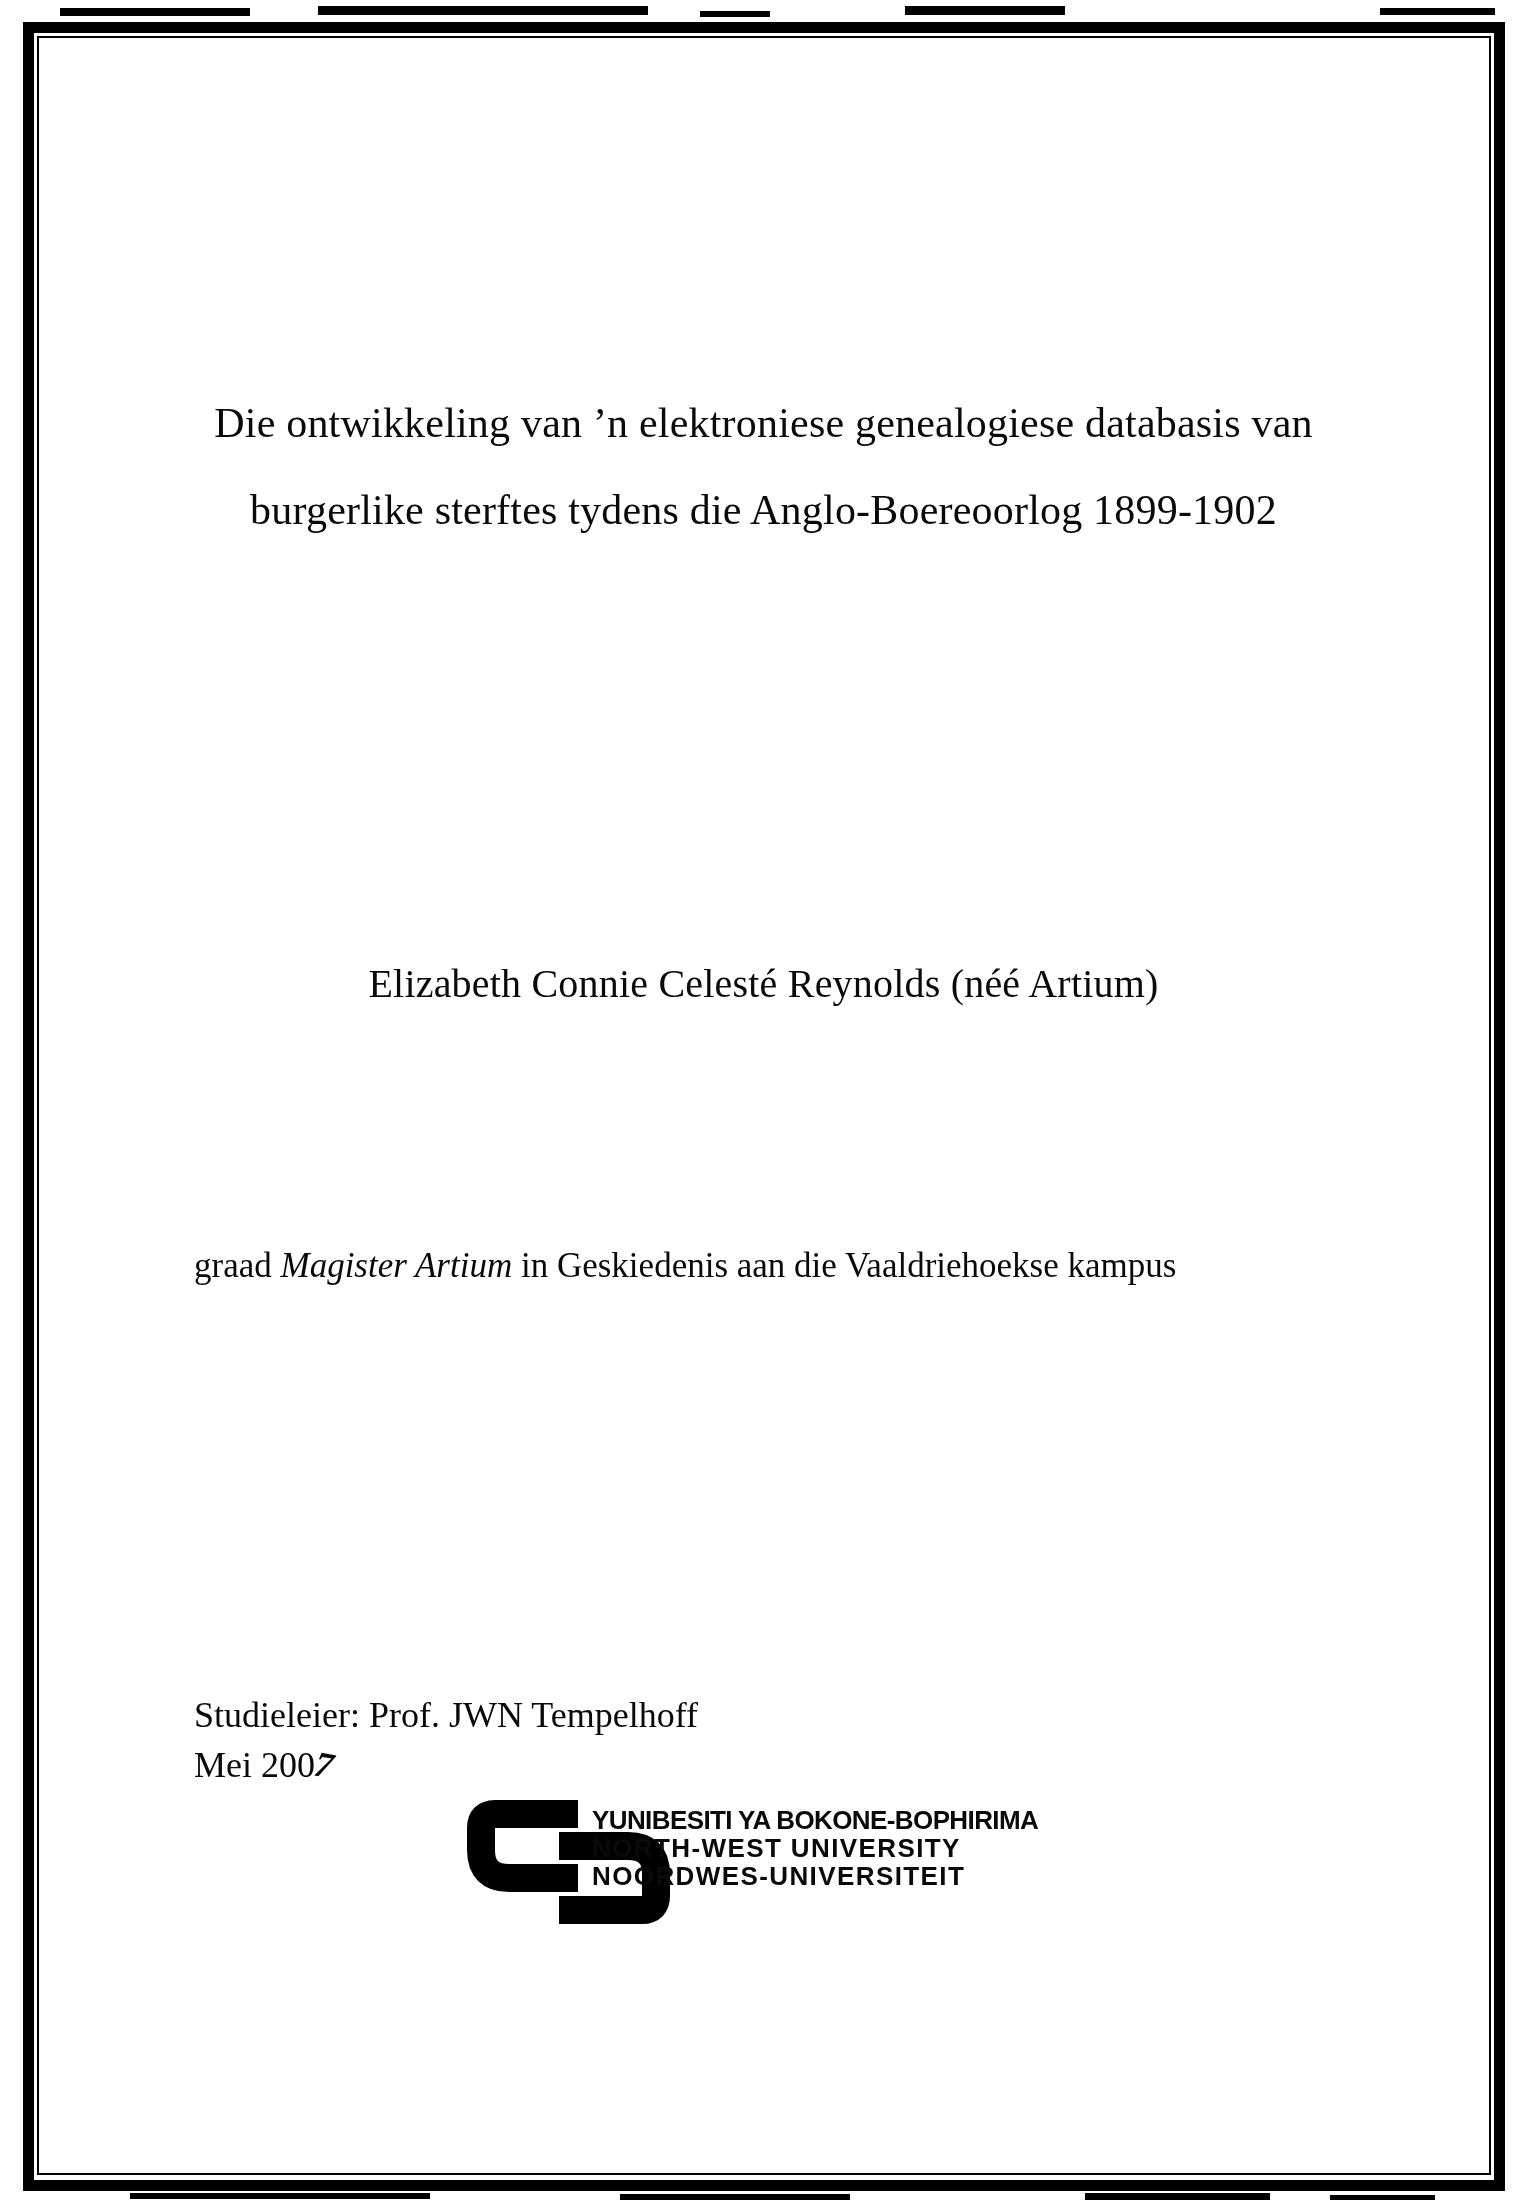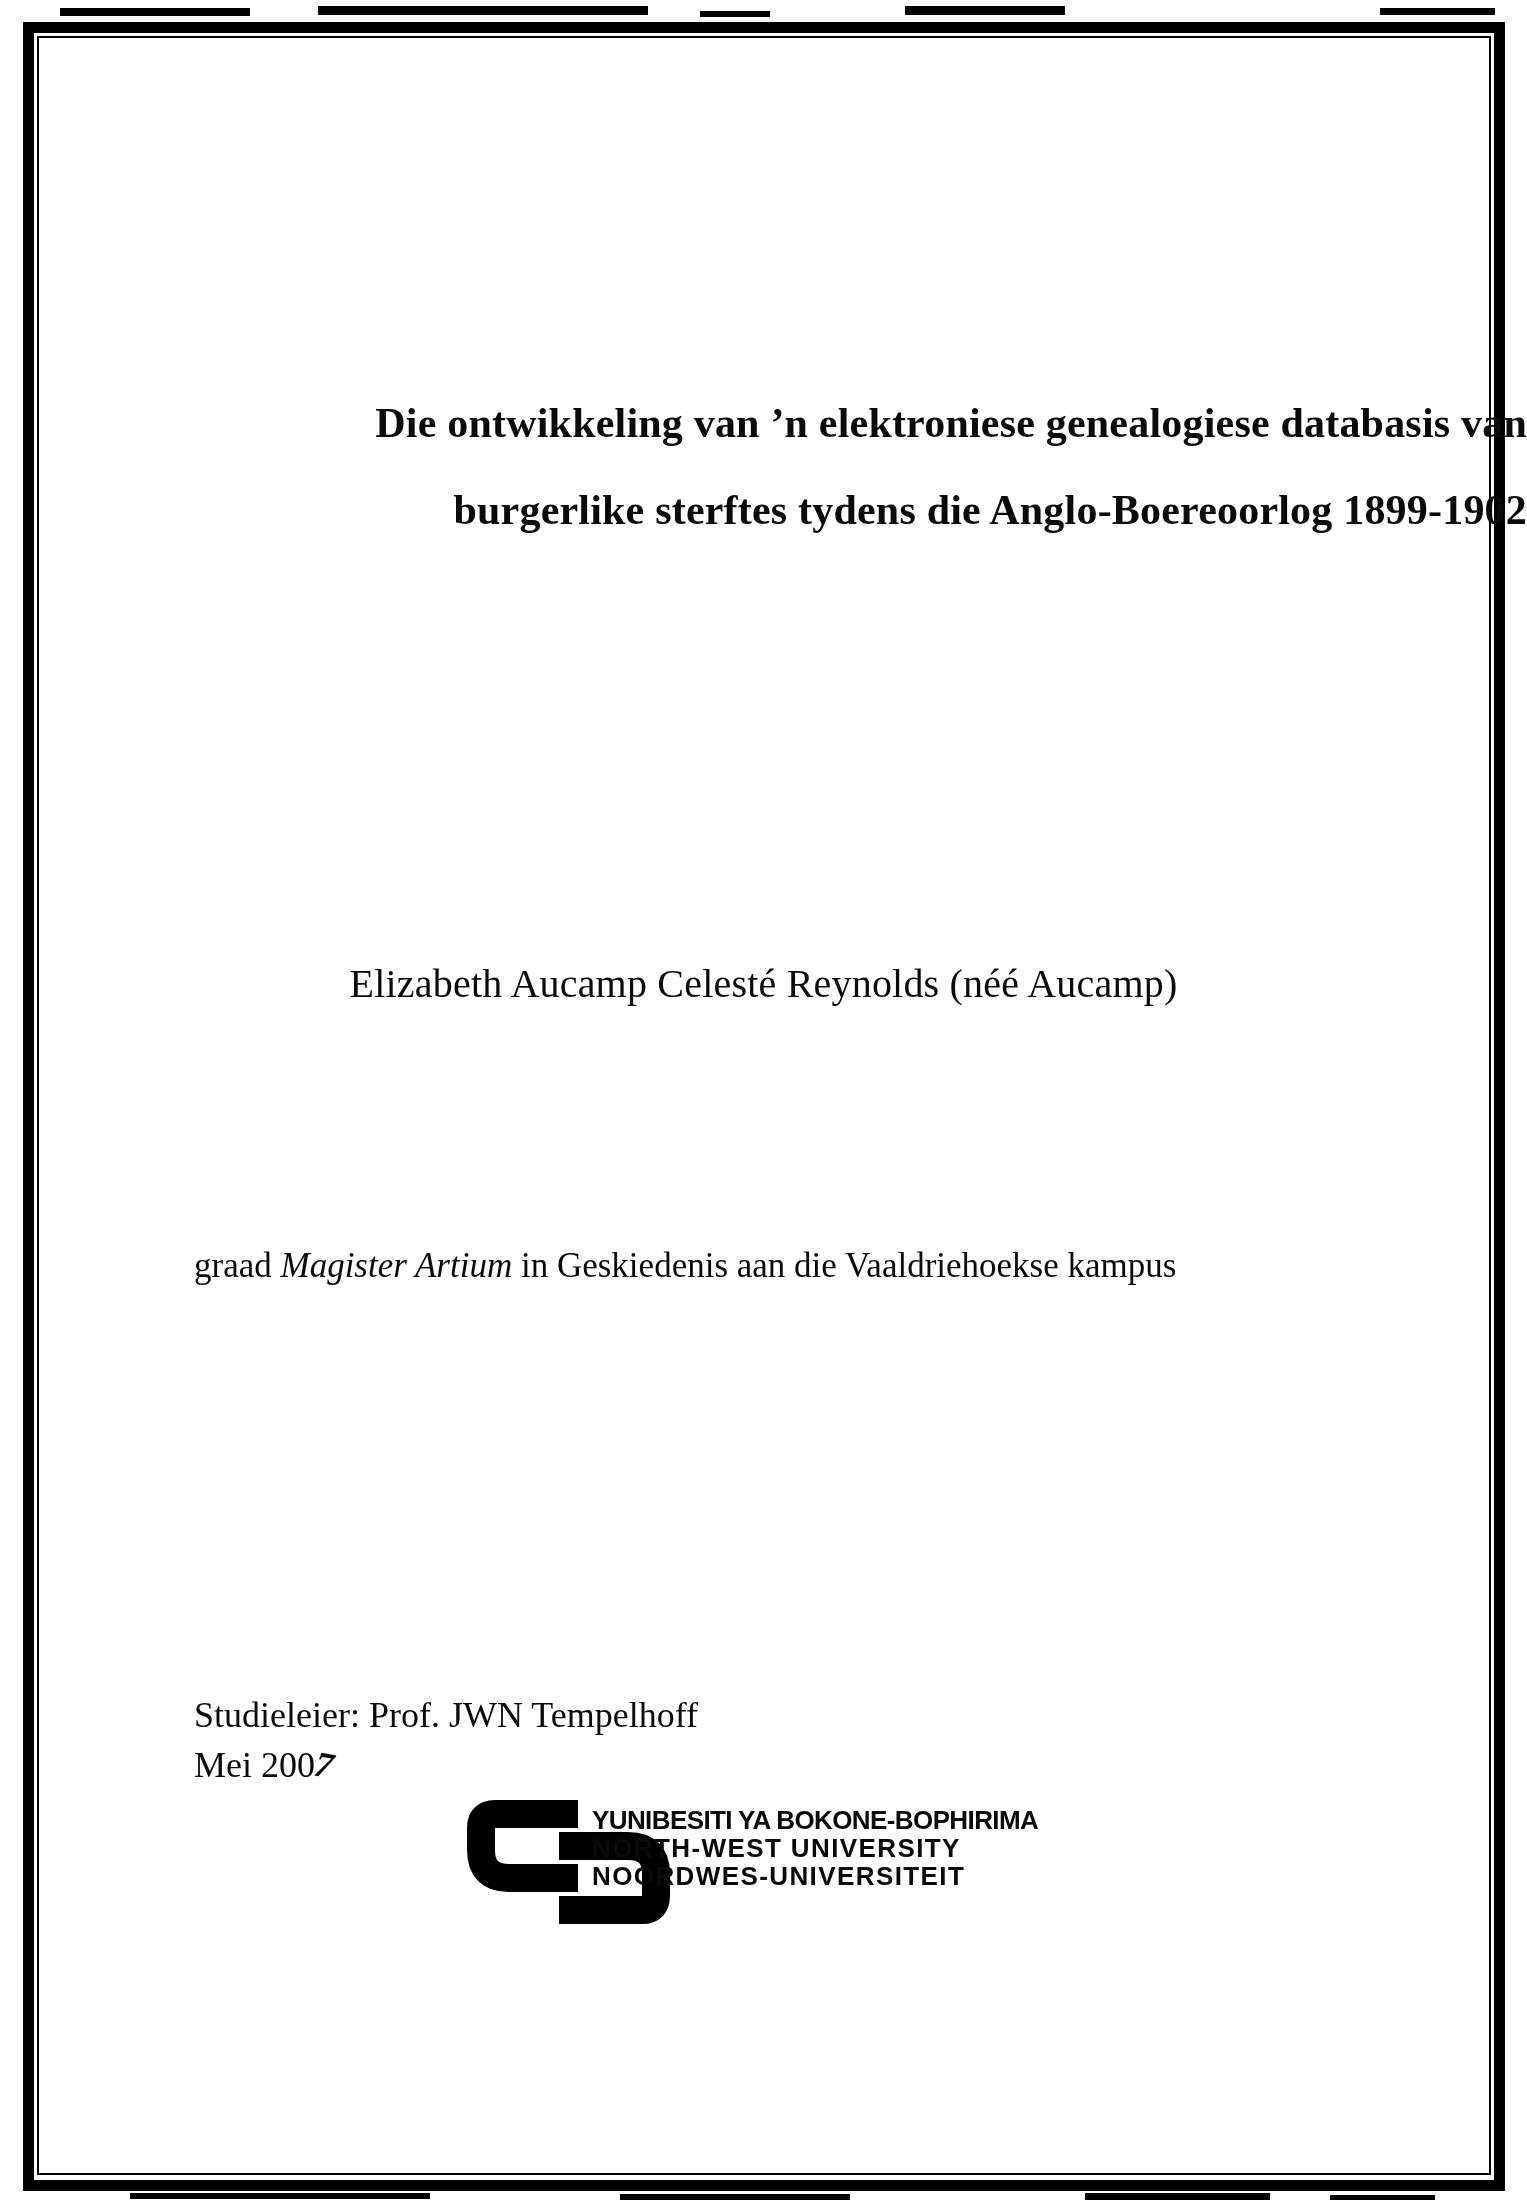--- a/index.html
+++ b/index.html
@@ -36,23 +36,23 @@
   .a4{left:905px;top:6px;width:160px;height:9px;}
   .a5{left:1380px;top:8px;width:115px;height:7px;}
   .b1{left:130px;top:2193px;width:300px;height:6px;}
   .b2{left:620px;top:2194px;width:230px;height:6px;}
   .b3{left:1085px;top:2193px;width:185px;height:7px;}
   .b4{left:1330px;top:2195px;width:105px;height:5px;}
 
   .title{
     position:absolute;left:0;right:0;top:380px;
     margin:0;
-    font-size:42px;font-weight:bold;
+    font-size:42px;font-weight:normal;
     line-height:87px;
-    text-align:right;
+    text-align:center;
     letter-spacing:.2px;
   }
   .title span{display:block;}
 
   .byline{
     position:absolute;left:0;right:0;top:818px;
     font-size:36px;text-align:center;
   }
 
   .author{
@@ -125,21 +125,21 @@
 
   <div class="frame-outer"></div>
   <div class="frame-inner"></div>
 
   <h1 class="title">
     <span>Die ontwikkeling van ’n elektroniese genealogiese databasis van</span>
     <span>burgerlike sterftes tydens die Anglo-Boereoorlog 1899-1902</span>
   </h1>
 
 
-  <div class="author">Elizabeth Aucamp Celesté Reynolds (néé Aucamp)</div>
+  <div class="author">Elizabeth Connie Celesté Reynolds (néé Artium)</div>
 
   <div class="statement">
     <div class="st-l2"><span>graad </span><i>Magister Artium</i><span> in Geskiedenis aan die Vaaldriehoekse kampus</span></div>
   </div>
 
   <div class="supervisor">Studieleier: Prof. JWN Tempelhoff</div>
 
   <div class="date"><span>Mei 200</span><span class="seven">7</span></div>
 
   <div class="logo">

